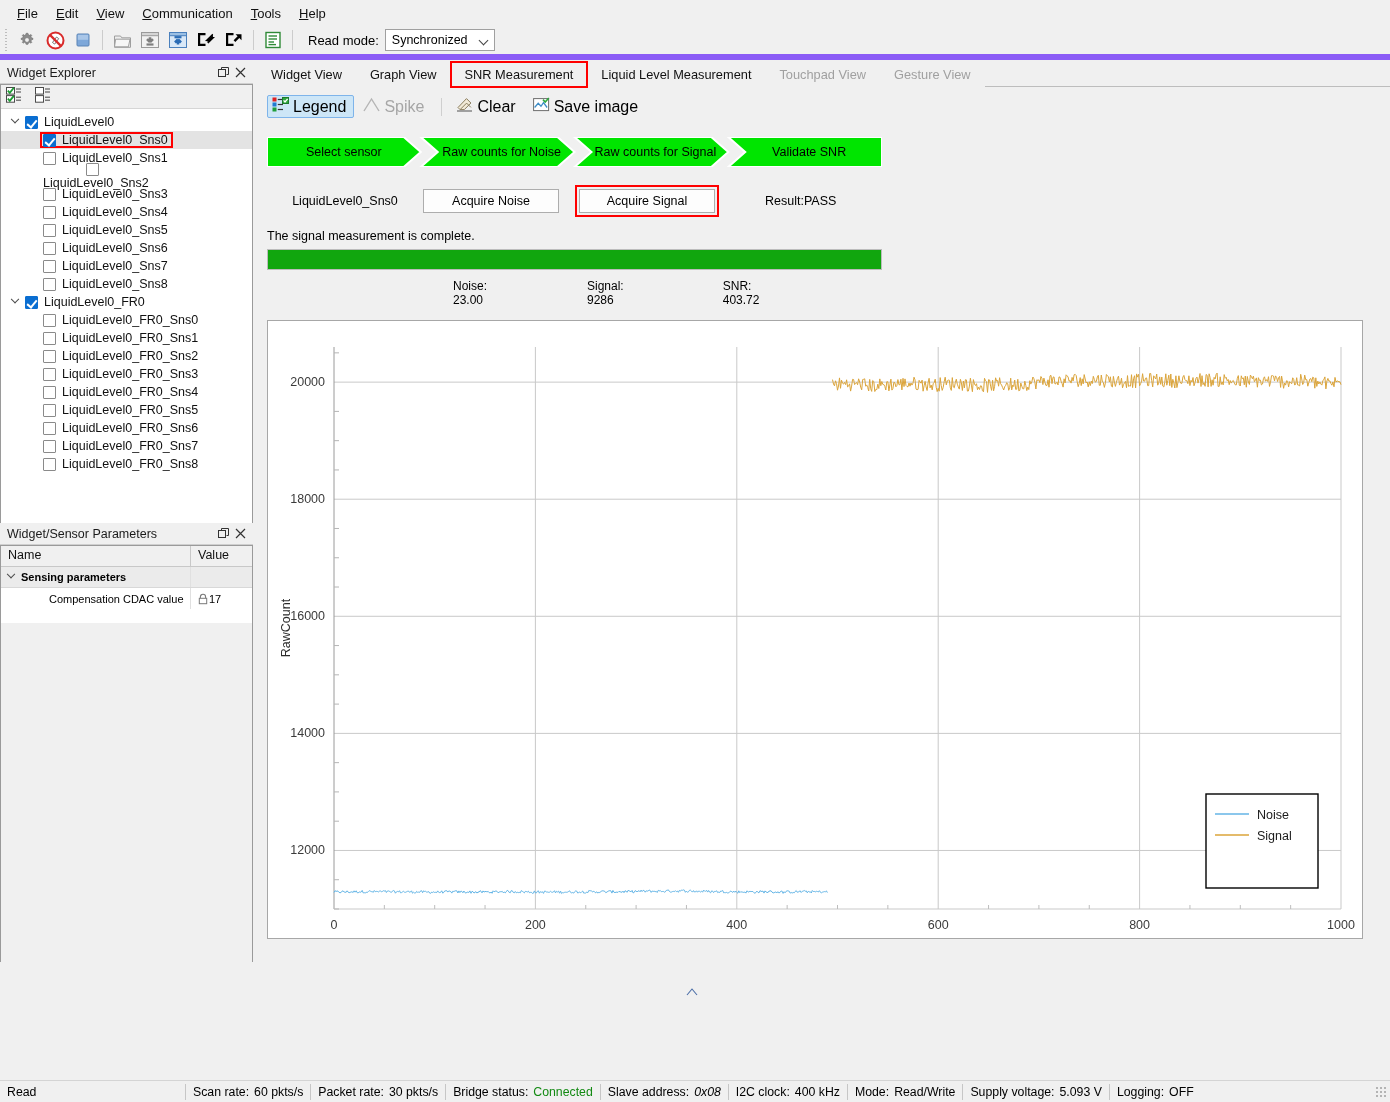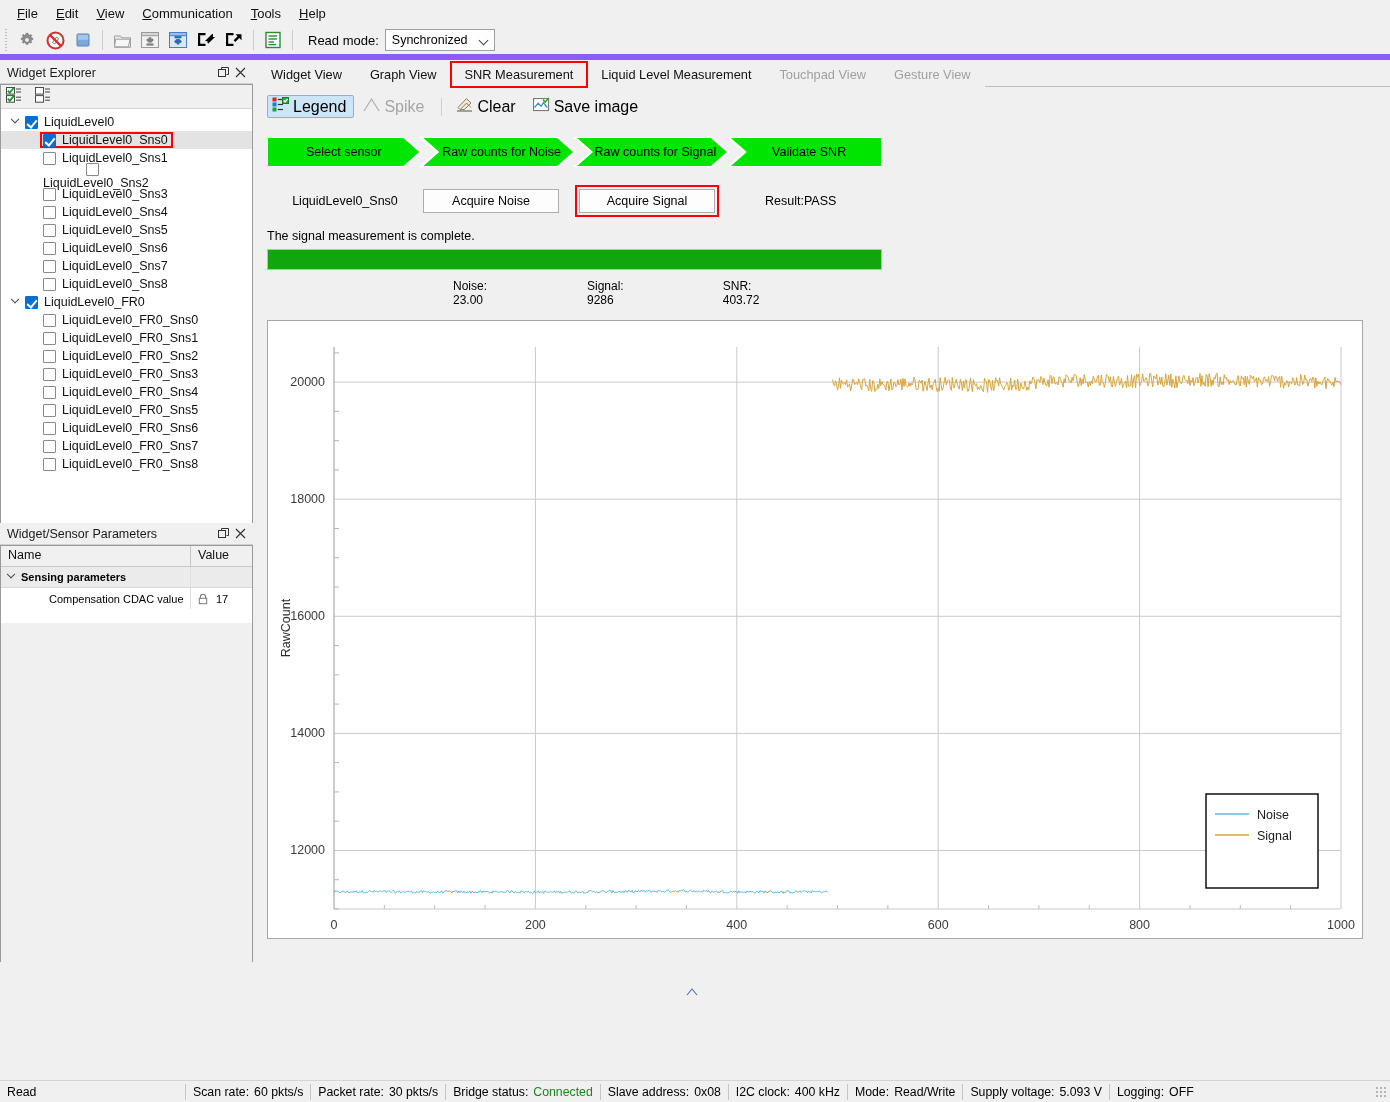--- a/index.html
+++ b/index.html
@@ -86,21 +86,21 @@
     border: 1px solid #9a9a9a; background: #f0f0f0;
   }
   .grid-head { height: 21px; display: flex; background: #f0f0f0; border-bottom: 1px solid #c8c8c8; }
   .grid-head .gh { font-size: 12.5px; padding: 2px 0 0 7px; color: #111; }
   .gh.name { width: 190px; border-right: 1px solid #c8c8c8; }
   .gh.value { flex: 1; }
   .grid-body { background: #fff; height: 56px; }
   .grow { height: 21px; display: flex; align-items: flex-start; font-size: 11px; }
   .grow.group { background: #ebebeb; font-weight: bold; border-bottom: 1px solid #d8d8d8; }
   .grow .gname { width: 190px; display: flex; align-items: center; border-right: 1px solid #e0e0e0; height: 100%; }
-  .grow .gval { flex: 1; display: flex; align-items: center; gap: 7px; padding-left: 6px; height: 100%; }
+  .grow .gval { flex: 1; display: flex; align-items: center; gap: 0; padding-left: 6px; height: 100%; }
   .grow .garrow { width: 20px; display: flex; align-items: center; justify-content: center; }
   .grow .garrow i { width: 6px; height: 6px; border-right: 1.6px solid #4a4a4a;
     border-bottom: 1.6px solid #4a4a4a; transform: rotate(45deg) translate(-2px,-2px); display: block; }
   .grow.sub .gname { padding-left: 48px; }
   .lockico { width: 12px; height: 12px; }
 
   
   .main { position: absolute; left: 257px; top: 62px; width: 1133px; height: 902px; background: #f0f0f0; }
 
   .tabs { height: 25px; display: flex; align-items: flex-end; position: relative; }
@@ -756,21 +756,21 @@
         <span class="sb-val" style="color: rgb(0, 0, 0);">30 pkts/s</span>
       </div>
       <div class="sb-sep"></div>
       <div class="sb-cell">
         <span>Bridge status:</span>
         <span class="sb-val" style="color: rgb(19, 138, 19);">Connected</span>
       </div>
       <div class="sb-sep"></div>
       <div class="sb-cell">
         <span>Slave address:</span>
-        <span class="sb-val" style="color: rgb(0, 0, 0);">0x08</span>
+        <span class="sb-val" style="color: rgb(0, 0, 0); font-style: italic;">0x08</span>
       </div>
       <div class="sb-sep"></div>
       <div class="sb-cell">
         <span>I2C clock:</span>
         <span class="sb-val" style="color: rgb(0, 0, 0);">400 kHz</span>
       </div>
       <div class="sb-sep"></div>
       <div class="sb-cell">
         <span>Mode:</span>
         <span class="sb-val" style="color: rgb(0, 0, 0);">Read/Write</span>

